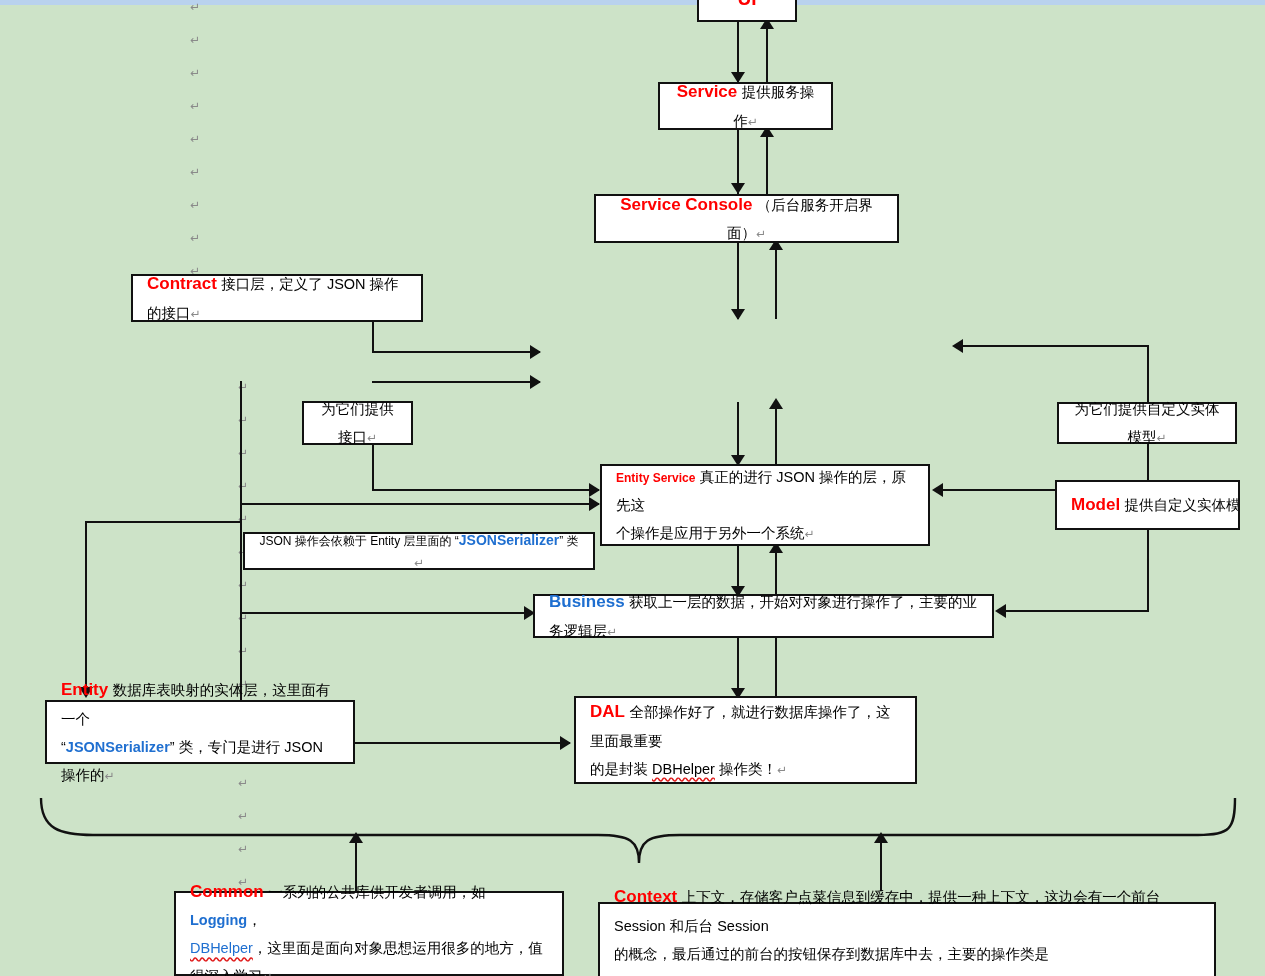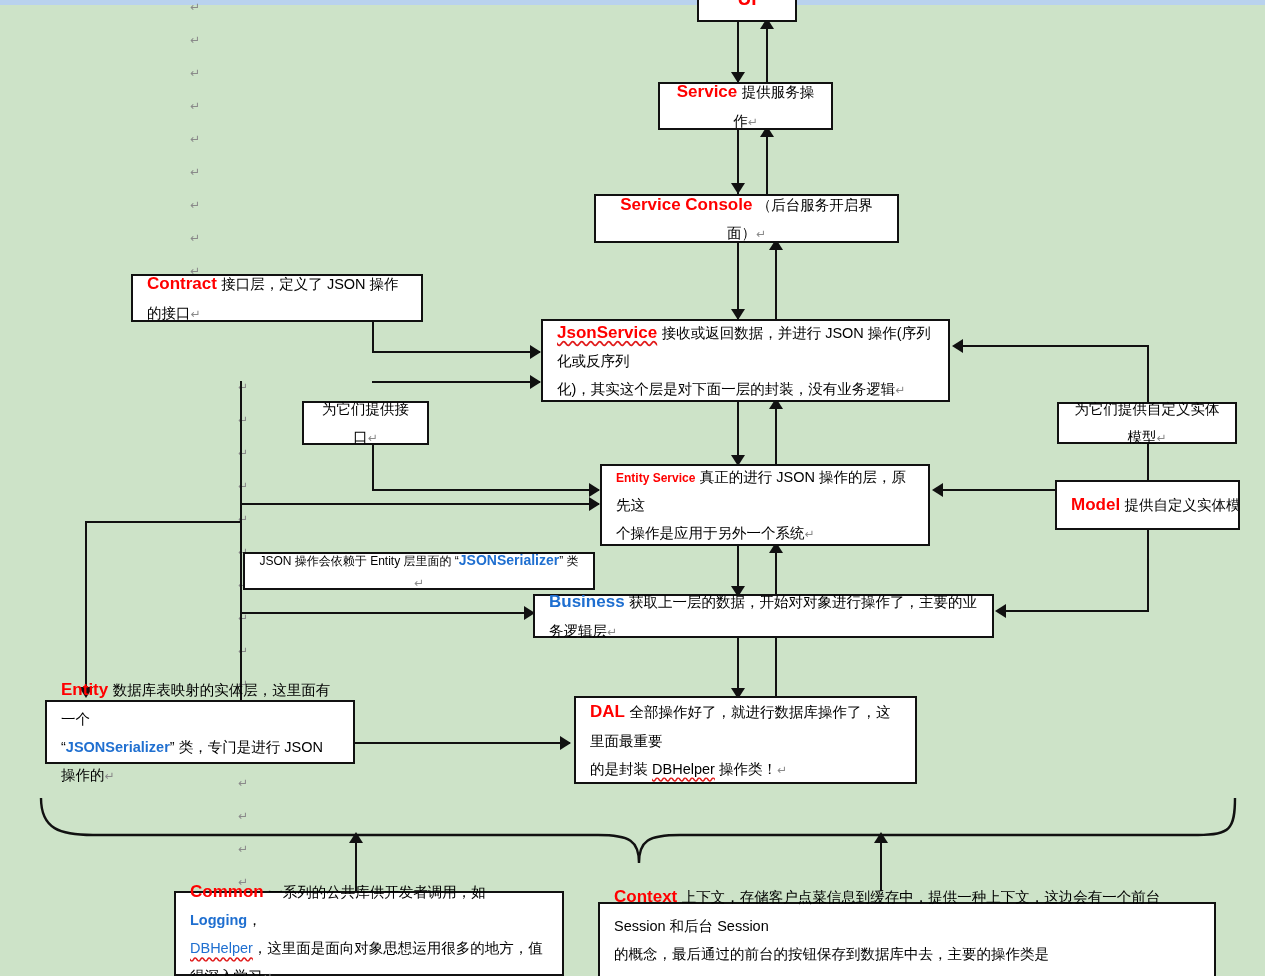--- a/index.html
+++ b/index.html
@@ -193,29 +193,22 @@
     </div>
   </div>
 
   <div class="box" style="left:131px;top:274px;width:292px;height:48px;">
     <div class="inner">
       <span class="ttl" style="font-size:17px;">Contract</span>
       <span class="desc">接口层，定义了 JSON 操作的接口</span><span class="pil">↵</span>
     </div>
   </div>
 
-  <div class="box" style="left:541px;top:319px;width:409px;height:83px;">
-    <div class="inner">
-      <span class="ttl sq" style="font-size:17px;">JsonService</span>
-      <span class="desc">接收或返回数据，并进行 JSON 操作(序列化或反序列</span><br>
-      <span class="desc">化)，其实这个层是对下面一层的封装，没有业务逻辑</span><span class="pil">↵</span>
-    </div>
-  </div>
-
-  <div class="box" style="left:302px;top:401px;width:127px;height:44px;justify-content:center;">
+
+  <div class="box" style="left:302px;top:401px;width:111px;height:44px;justify-content:center;">
     <div class="inner" style="text-align:center;">
       <span class="desc">为它们提供接口</span><span class="pil">↵</span>
     </div>
   </div>
 
   <div class="box" style="left:600px;top:464px;width:330px;height:82px;">
     <div class="inner">
       <span class="ttl" style="font-size:12px;">Entity Service</span>
       <span class="desc">真正的进行 JSON 操作的层，原先这</span><br>
       <span class="desc">个操作是应用于另外一个系统</span><span class="pil">↵</span>
@@ -228,21 +221,21 @@
     </div>
   </div>
 
   <div class="box" style="left:1055px;top:480px;width:185px;height:50px;">
     <div class="inner" style="overflow:hidden;white-space:nowrap;">
       <span class="ttl" style="font-size:17px;">Model</span>
       <span class="desc">提供自定义实体模</span>
     </div>
   </div>
 
-  <div class="box" style="left:243px;top:552px;width:352px;height:38px;justify-content:center;">
+  <div class="box" style="left:243px;top:532px;width:352px;height:38px;justify-content:center;">
     <div class="inner sm" style="text-align:center;">
       <span>JSON 操作会依赖于 Entity 层里面的 “</span><span class="blue" style="font-size:14px;">JSONSerializer</span><span>” 类</span><span class="pil">↵</span>
     </div>
   </div>
 
   <div class="box" style="left:533px;top:594px;width:461px;height:44px;">
     <div class="inner">
       <span class="ttl" style="font-size:17px;color:#1f6fd0;">Business</span>
       <span class="desc">获取上一层的数据，开始对对象进行操作了，主要的业务逻辑层</span><span class="pil">↵</span>
     </div>

